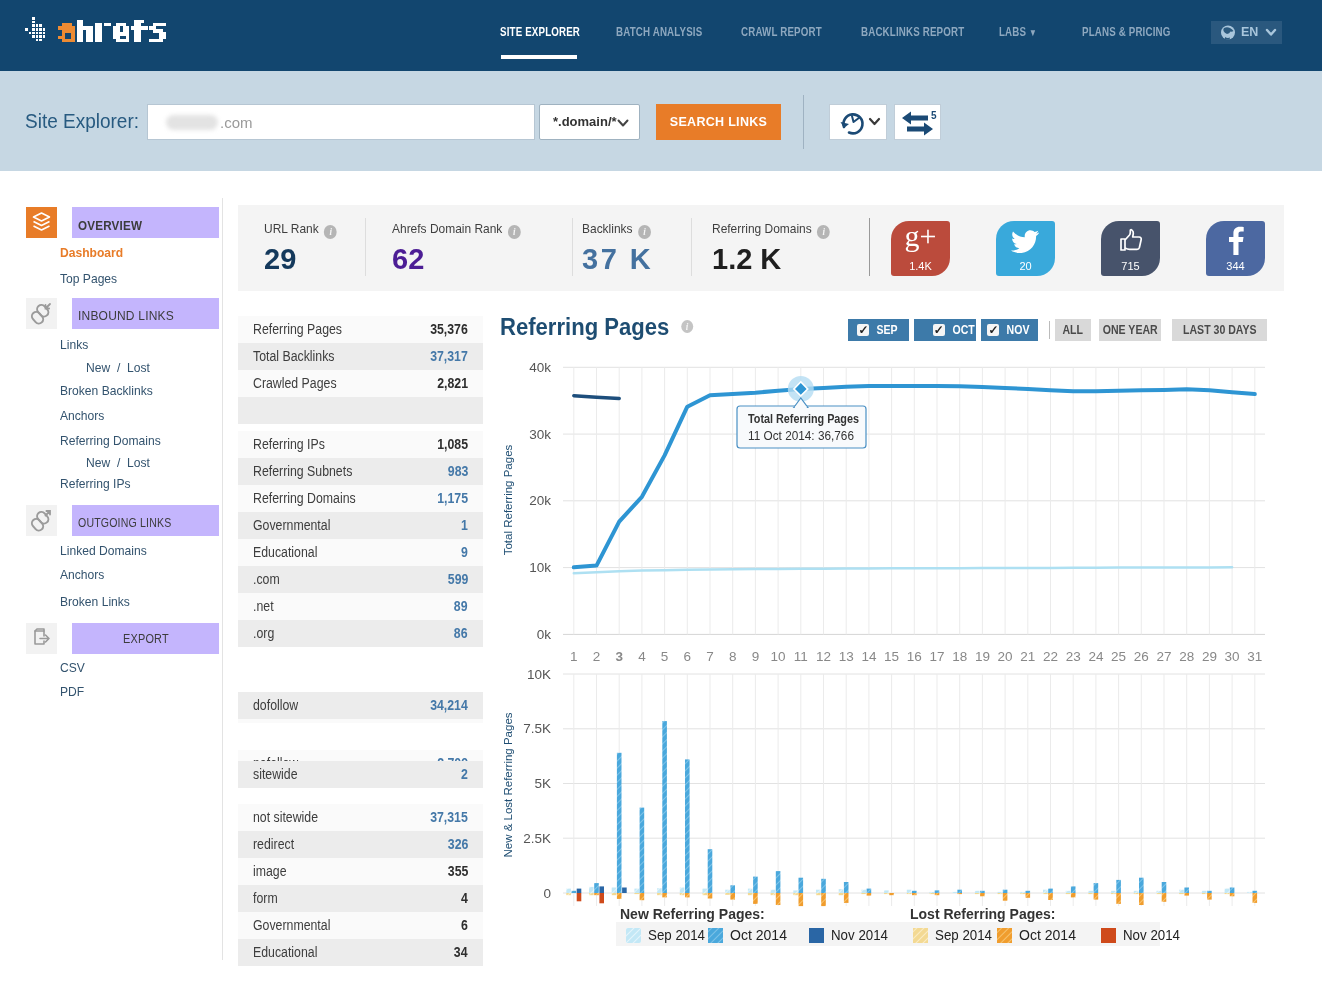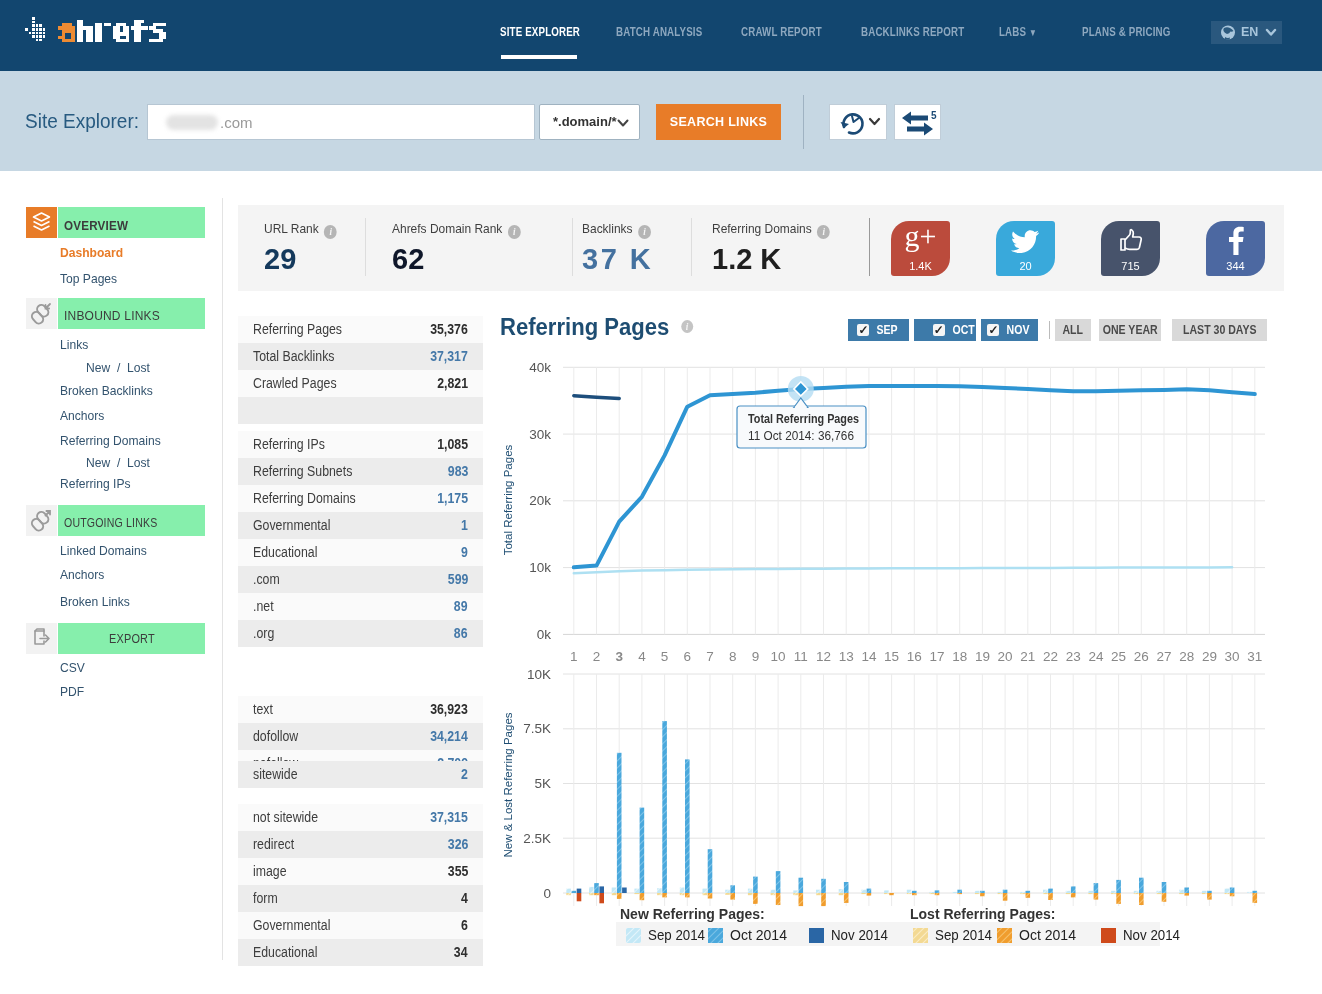--- a/index.html
+++ b/index.html
@@ -18,21 +18,21 @@
 #seinput .blur { position:absolute; left:18px; top:10px; width:52px; height:15px; background:#e3e3e3; border-radius:8px; filter:blur(2px); }
 #seinput .dom { position:absolute; left:72px; top:9px; font-size:15px; color:#9a9a9a; }
 #sedrop { position:absolute; left:539px; top:104px; width:101px; height:36px; background:#fff; border:1px solid #9fb2c0; border-radius:2px; font-size:13px; font-weight:bold; color:#333; line-height:34px; text-align:left; padding-left:13px; }
 #sebtn { position:absolute; left:656px; top:104px; width:125px; height:36px; background:#e87c28; color:#fff; font-size:12.5px; font-weight:bold; text-align:center; line-height:36px; letter-spacing:0.3px; }
 #sep1 { position:absolute; left:803px; top:95px; width:1px; height:54px; background:#9fb2c2; }
 .icobtn { position:absolute; top:104px; height:36px; background:#fff; border:1px solid #c0cdd8; }
 
 .sbhead { position:absolute; left:25.5px; width:180px; height:31px; }
 .sbhead .ibox { position:absolute; left:0; top:0; width:31px; height:31px; background:#f2f2f2; }
 .sbhead .ibox.orange { background:#e87c28; }
-.sbhead .hbar { position:absolute; left:32px; top:0; width:147px; height:31px; background:#86efac; font-size:12px; color:#3c3c3c; line-height:31px; padding-left:6.5px; padding-top:3px; letter-spacing:0.2px; }
+.sbhead .hbar { position:absolute; left:46px; top:0; width:147px; height:31px; background:#c4b5fd; font-size:12px; color:#3c3c3c; line-height:31px; padding-left:6.5px; padding-top:3px; letter-spacing:0.2px; }
 .hbar span { display:inline-block; transform-origin:0 50%; }
 .sbitem { position:absolute; left:60px; font-size:13px; line-height:14px; color:#33536e; transform:scaleX(0.93); transform-origin:0 0; white-space:nowrap; }
 .sbitem.orange { color:#e87c28; font-weight:bold; }
 .sbitem.ind { left:86px; }
 #sbline { position:absolute; left:222px; top:198px; width:1px; height:762px; background:#e3e3e3; }
 
 #statsbar { position:absolute; left:238px; top:205px; width:1046px; height:86px; background:#f4f4f4; }
 .statlabel { position:absolute; top:17px; font-size:13px; color:#3f3f3f; line-height:14px; transform:scaleX(0.92); transform-origin:0 0; white-space:nowrap; }
 .statval { position:absolute; top:40px; font-size:29px; font-weight:bold; color:#14395c; line-height:28px; }
 .statsep { position:absolute; top:13px; width:1px; height:58px; background:#ddd; }
@@ -306,21 +306,21 @@
 </div>
 <div class="sbitem" style="top:661px;">CSV</div>
 <div class="sbitem" style="top:685px;">PDF</div>
 <div id="sbline"></div>
 
 <div id="statsbar">
   <div class="statlabel" style="left:26px;">URL Rank<span class="ibadge">i</span></div>
   <div class="statval" style="left:26px;">29</div>
   <div class="statsep" style="left:127px;"></div>
   <div class="statlabel" style="left:154px;">Ahrefs Domain Rank<span class="ibadge">i</span></div>
-  <div class="statval" style="left:154px; color:#0f172a;">62</div>
+  <div class="statval" style="left:154px; color:#4c1d95;">62</div>
   <div class="statsep" style="left:334px;"></div>
   <div class="statlabel" style="left:344px;">Backlinks<span class="ibadge">i</span></div>
   <div class="statval" style="left:344px; color:#44719f; letter-spacing:2.5px;">37 K</div>
   <div class="statsep" style="left:453px;"></div>
   <div class="statlabel" style="left:474px;">Referring Domains<span class="ibadge">i</span></div>
   <div class="statval" style="left:474px; color:#1f1f1f;">1.2 K</div>
   <div class="statsep" style="left:631px; background:#999;"></div>
 </div>
 <div class="social" style="left:891px; background:#bb4b3c;">
   <span style="position:absolute;left:0;top:-2px;width:100%;font-family:'Liberation Serif',serif;font-size:30px;">g+</span>
@@ -397,21 +397,21 @@
         <span class="lab">.org</span>
         <span class="val blue">86</span>
       </div>
 </div>
 
 <div id="bltable">
 <div class="trow w" style="top:696px;">
         <span class="lab">text</span>
         <span class="val dark">36,923</span>
       </div>
-<div class="trow g" style="top:723px;padding-left:6px;">
+<div class="trow g" style="top:692px;padding-left:6px;">
         <span class="lab">dofollow</span>
         <span class="val blue">34,214</span>
       </div>
 <div class="trow w" style="top:750px;">
         <span class="lab">nofollow</span>
         <span class="val blue">2,709</span>
       </div>
 <div class="trow g" style="top:761px;">
         <span class="lab">sitewide</span>
         <span class="val blue">2</span>

